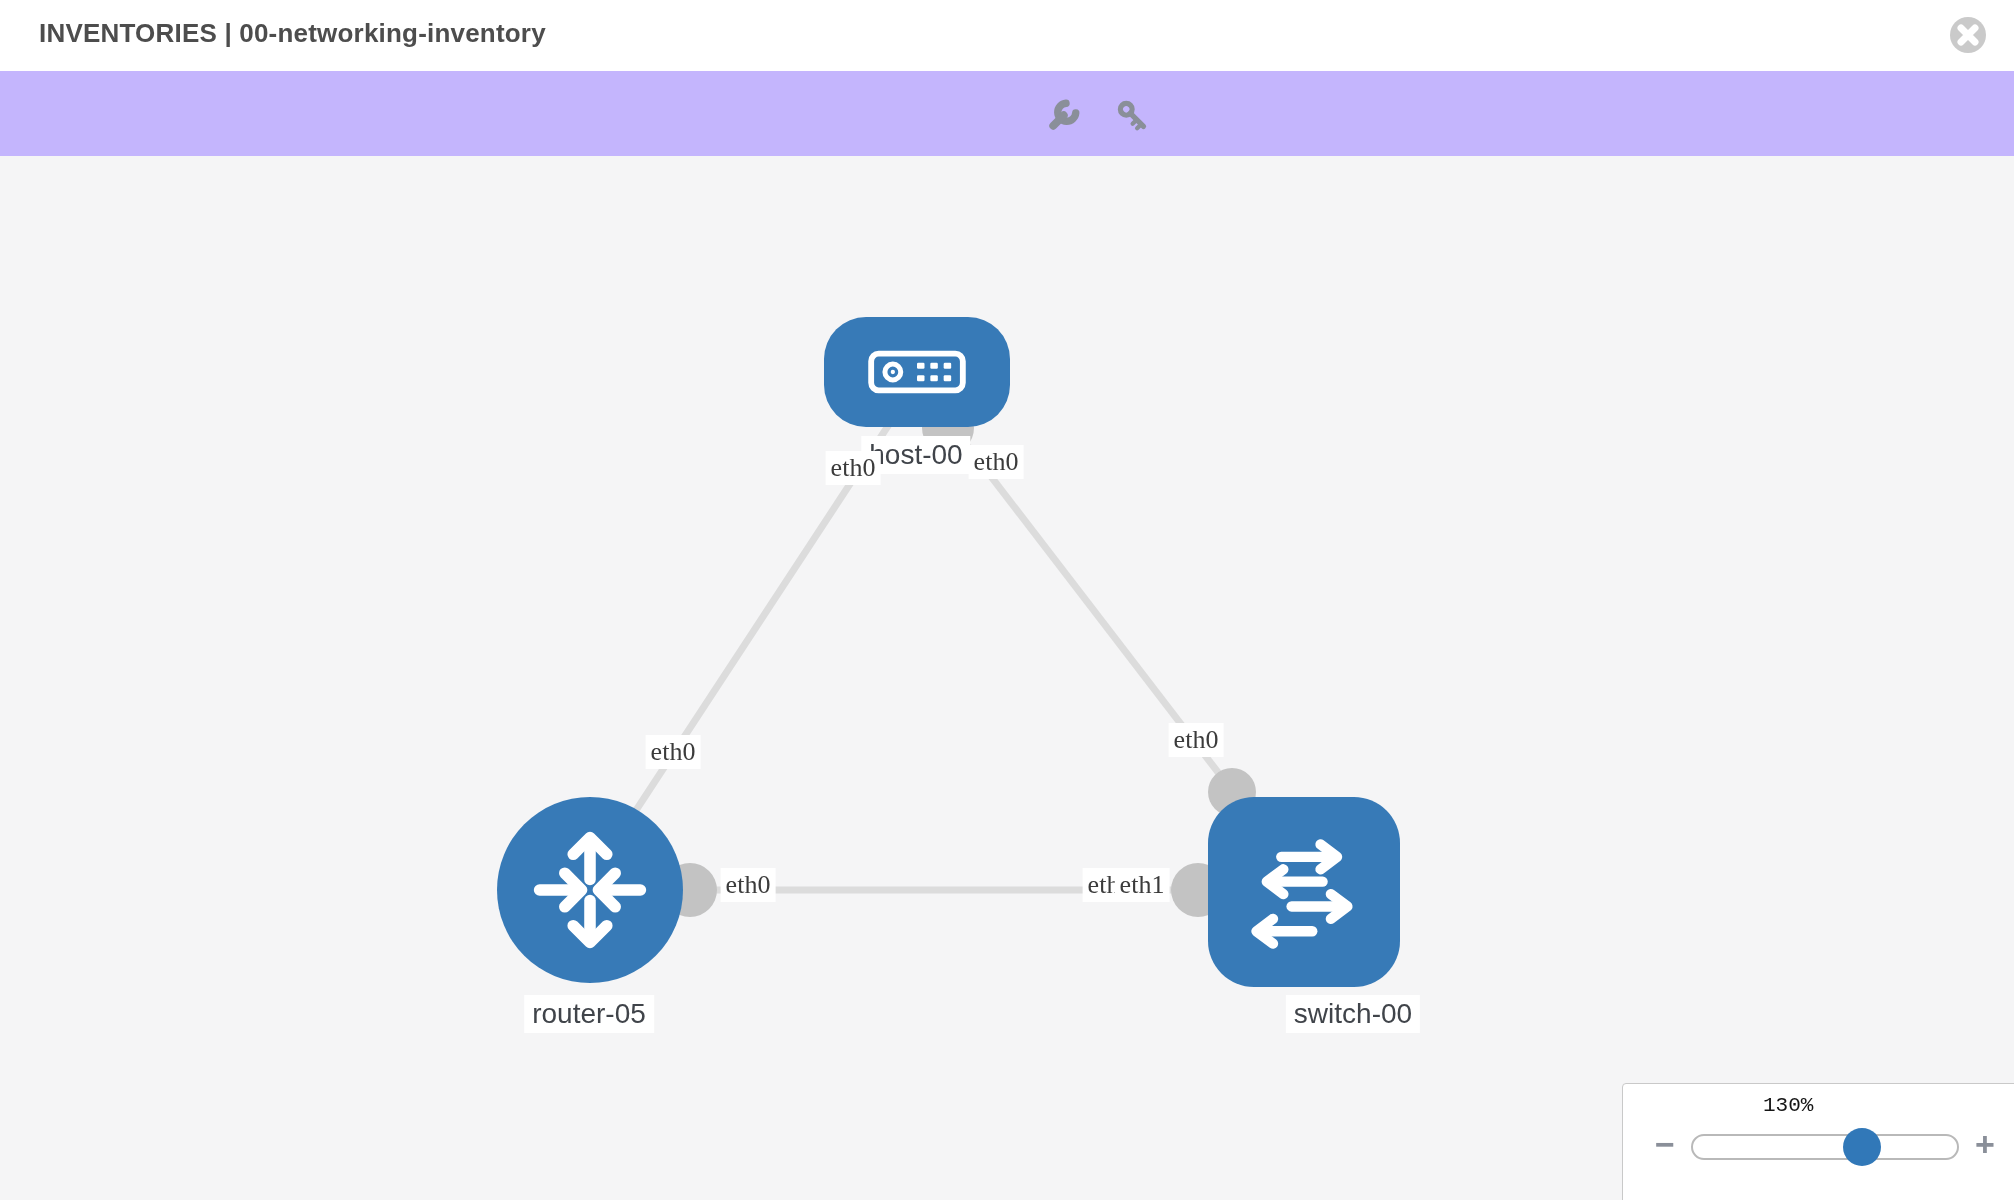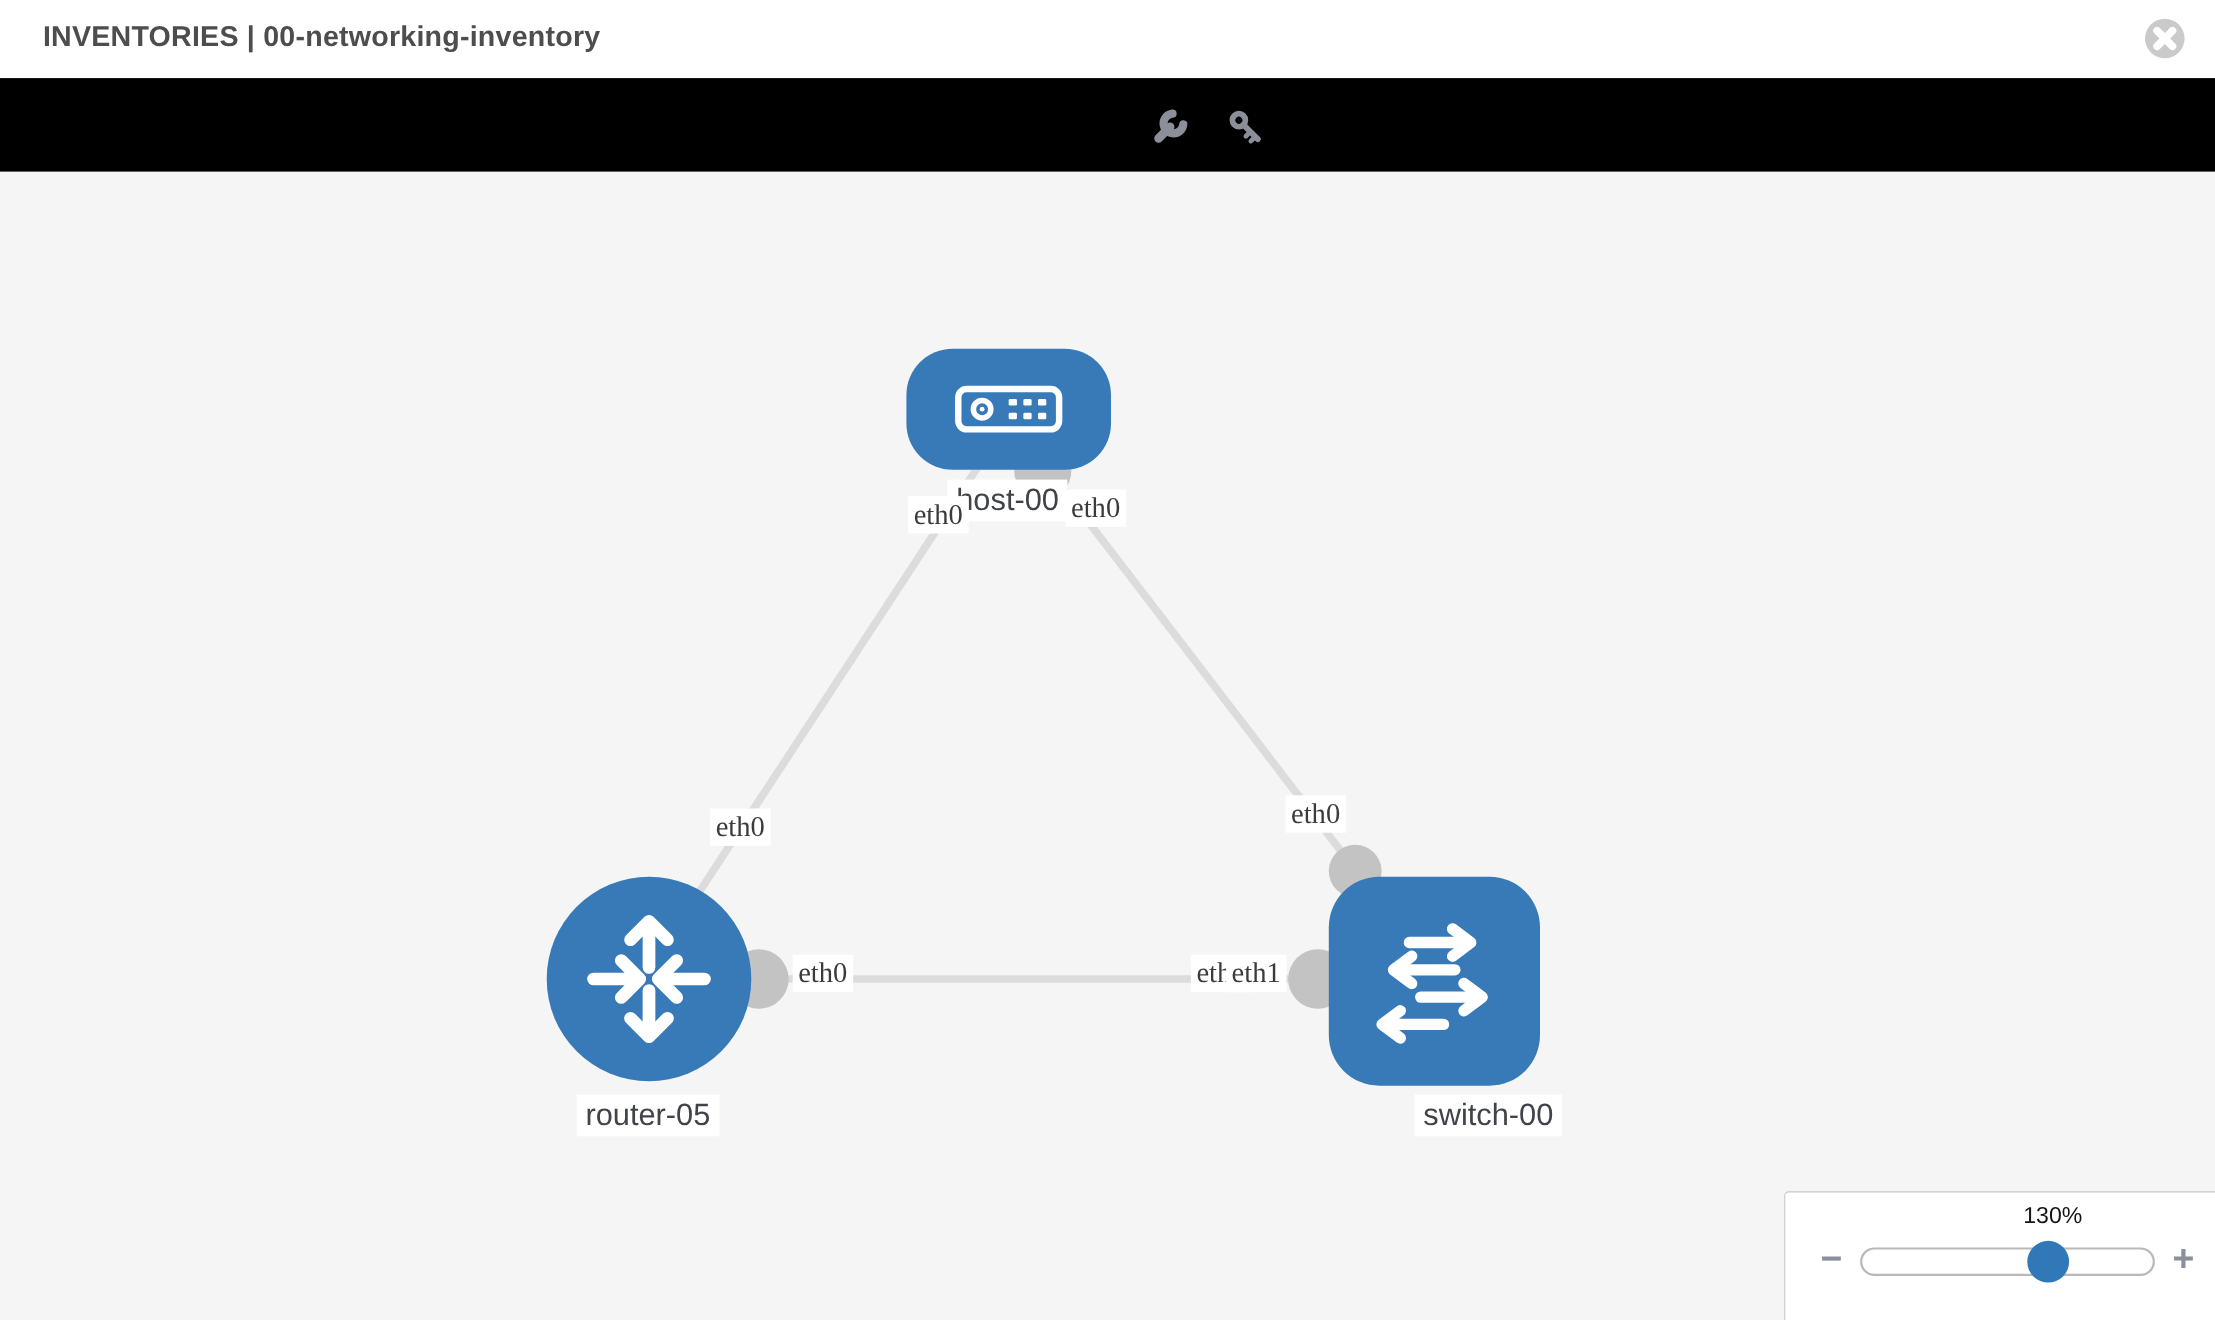--- a/index.html
+++ b/index.html
@@ -1,19 +1,19 @@
 <!DOCTYPE html>
 <html><head>
 <meta charset="utf-8">
 <style>
   html,body{margin:0;padding:0;background:#ffffff;}
   #app{
     position:relative;width:2014px;height:1200px;overflow:hidden;
     font-family:"Liberation Sans","DejaVu Sans",sans-serif;
-    background:#000000;
+    background:#c4b5fd;
   }
   
   .header{position:absolute;left:0;top:0;width:2014px;height:71px;background:#ffffff;}
   .header-title{
     position:absolute;left:39px;top:18px;font-size:26px;font-weight:bold;color:#4d4d4d;letter-spacing:.2px;
   }
   .close-btn{position:absolute;right:27px;top:16px;width:38px;height:38px;cursor:pointer;}
   
   .toolbar{
     position:absolute;left:0;top:71px;width:2014px;height:84px;background:#ebebeb;
@@ -46,21 +46,21 @@
   }
   .iflabel{
     position:absolute;transform:translate(-50%,-50%);background:#ffffff;color:#3b3b3b;
     font-size:26px;padding:2px 5px;white-space:nowrap;font-family:Liberation Serif, serif;
   }
   
   .zoom-panel{
     position:absolute;left:1622px;top:927px;width:420px;height:300px;background:#ffffff;
     border:1px solid #c9c9c9;border-radius:4px;box-sizing:border-box;
   }
-  .zoom-level{position:absolute;left:140px;top:10px;width:130px;text-align:right;font-size:21px;color:#151515;}
+  .zoom-level{position:absolute;left:140px;top:10px;width:130px;text-align:left;font-size:21px;color:#151515;font-family:Liberation Mono, monospace;}
   .zoom-minus,.zoom-plus{
     position:absolute;top:43px;font-size:34px;font-weight:bold;color:#8a8f99;cursor:pointer;line-height:34px;
   }
   .zoom-minus{left:32px;}
   .zoom-plus{left:352px;}
   .zoom-track{
     position:absolute;left:68px;top:50px;width:268px;height:26px;background:#ffffff;
     border:2px solid #b9b9b9;border-radius:14px;box-sizing:border-box;cursor:pointer;
   }
   .zoom-thumb{

